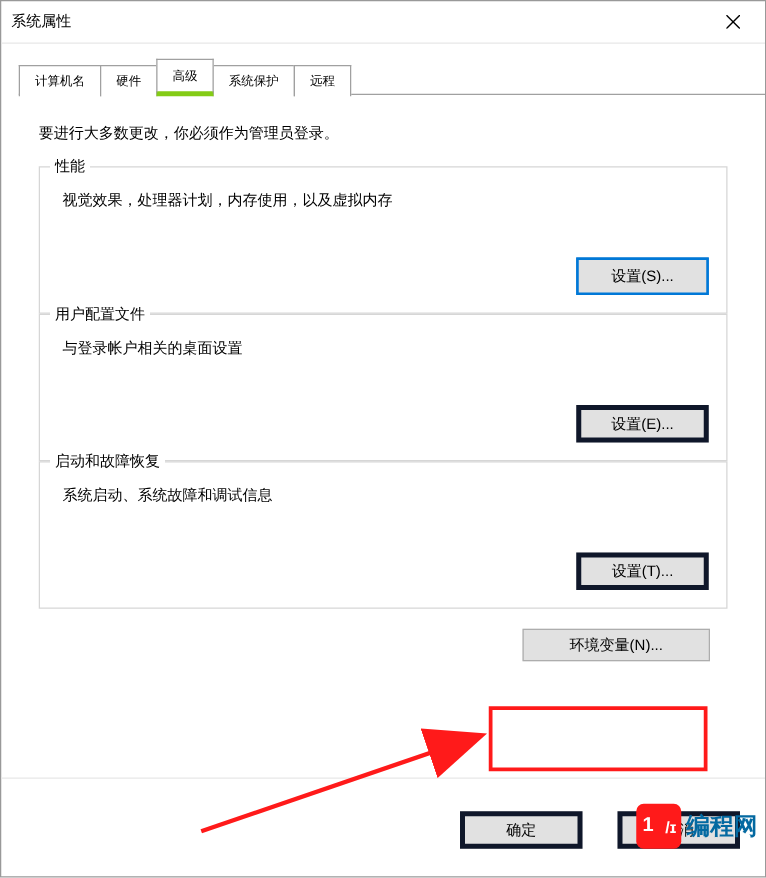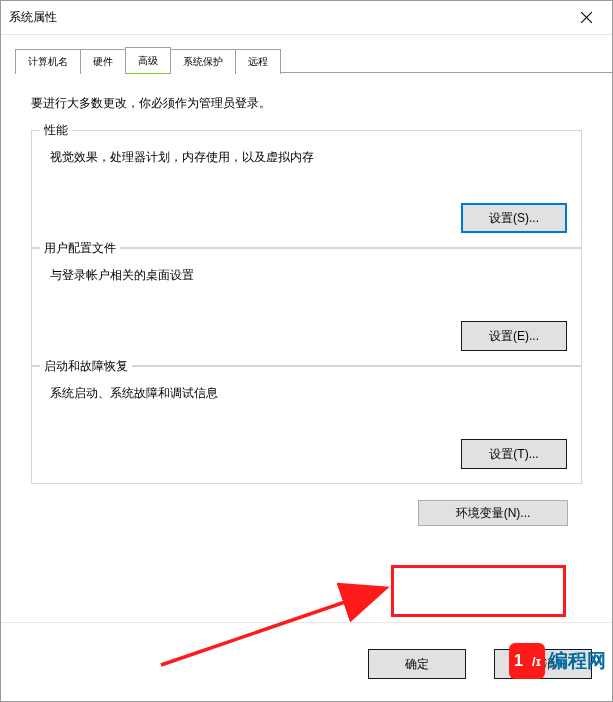--- a/index.html
+++ b/index.html
@@ -54,21 +54,21 @@
     border: 1px solid #a0a0a0;
     border-bottom: none;
     margin-right: -1px;
     background: #fff;
     position: relative;
     z-index: 1;
     font-size: 10px;
     cursor: default;
   }
   .tab.active {
-    border-bottom: 1px solid #84cc16;
+    border-bottom: 4px solid #84cc16;
     z-index: 2;
     margin-bottom: -1px;
     padding-top: 6px;
   }
   .tab:not(.active) {
     background: #fff;
     top: 1px;
   }
   .content {
     padding: 22px 30px 10px 30px;
@@ -93,21 +93,21 @@
     min-height: 18px;
   }
   .btn-row {
     display: flex;
     justify-content: flex-end;
     margin-top: 36px;
   }
   .btn {
     min-width: 106px;
     height: 30px;
-    border: 1px solid #0f172a;
+    border: 4px solid #0f172a;
     background: #e1e1e1;
     font-size: 12px;
     font-family: inherit;
     cursor: default;
     padding: 0 14px;
   }
   .btn.focus-ring {
     outline: 2px solid #0078d7;
     outline-offset: -2px;
     border: 1px solid #0078d7;

